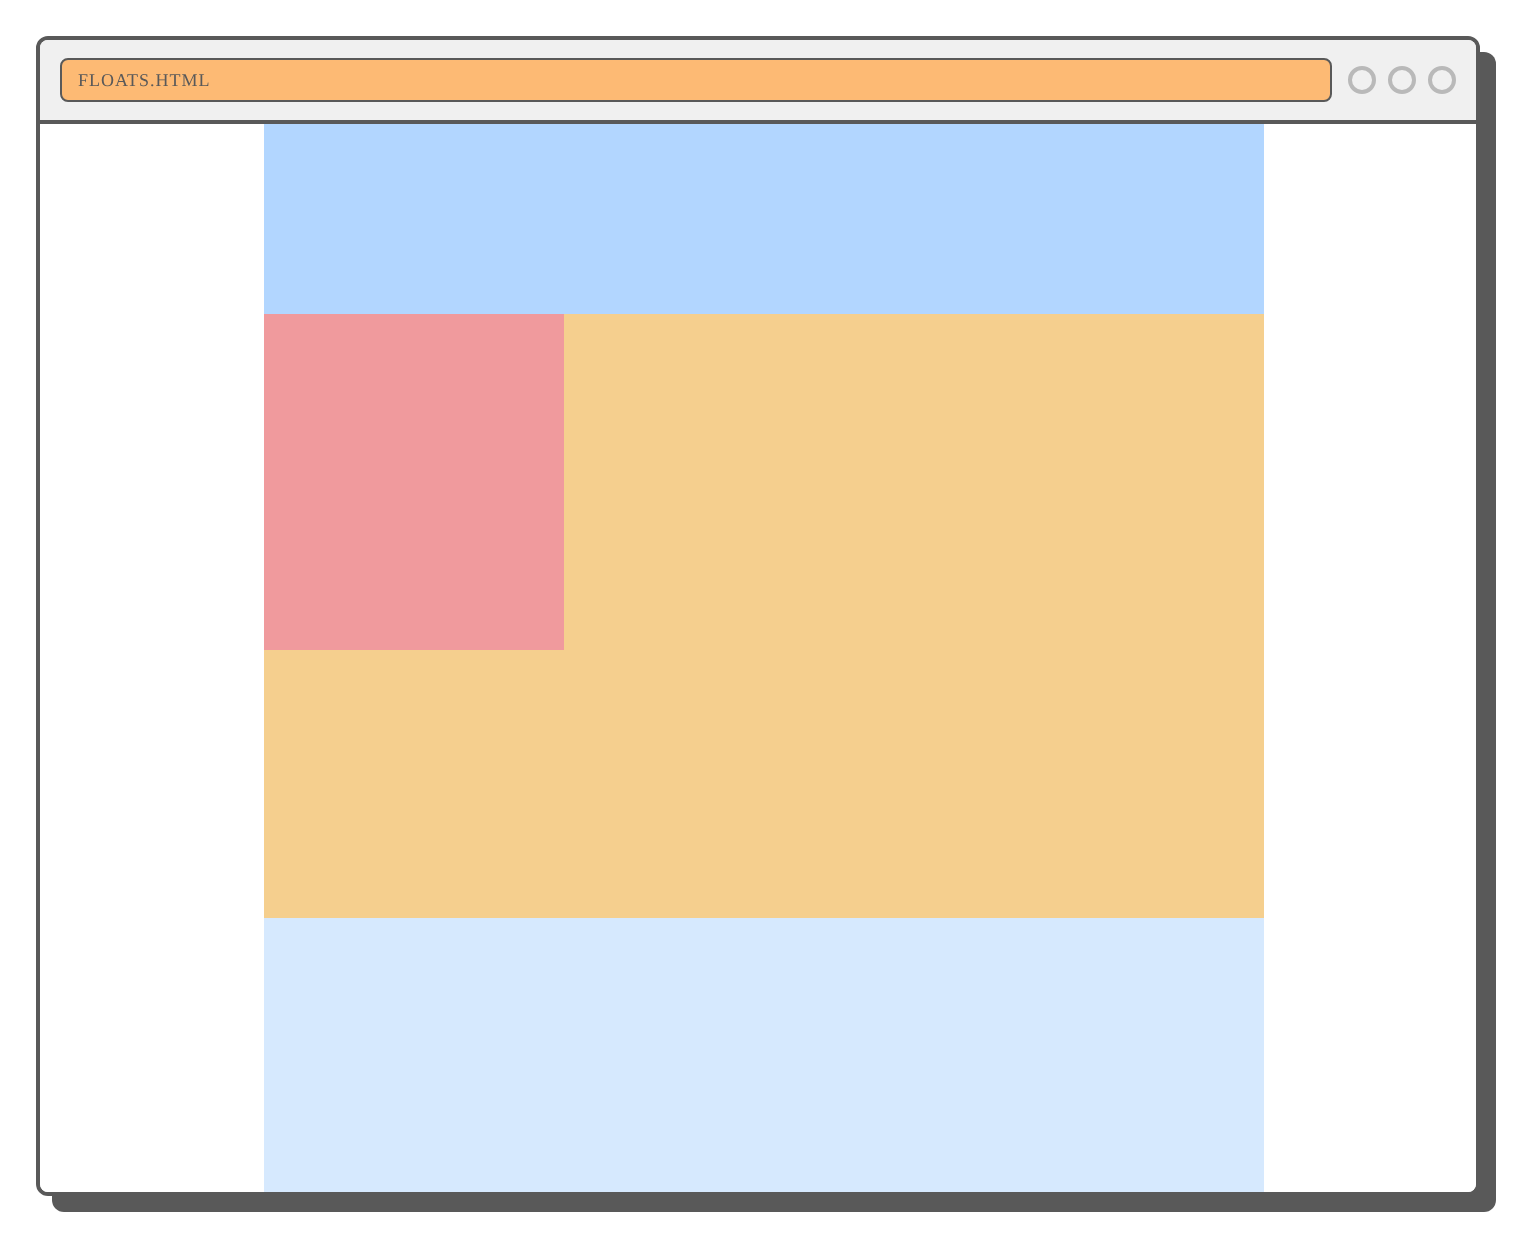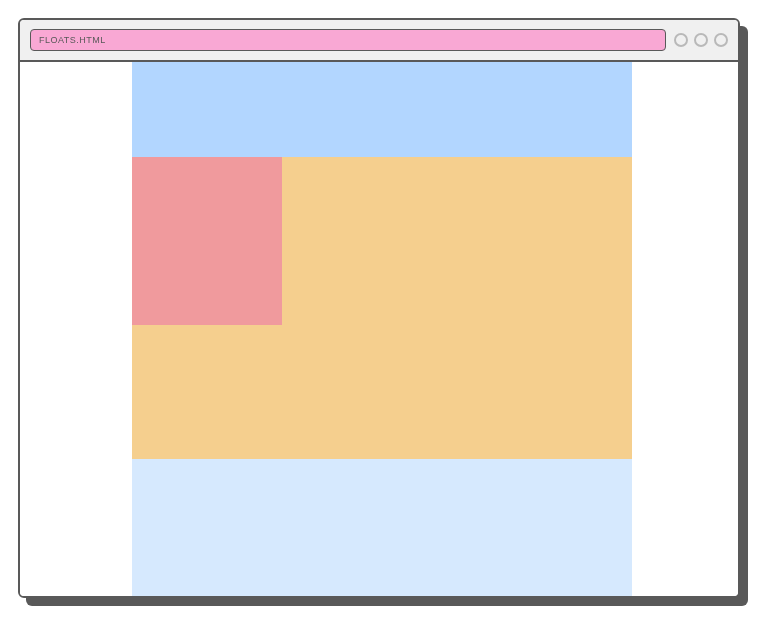--- a/index.html
+++ b/index.html
@@ -35,30 +35,30 @@
       background: #f0f0f0;
       border-bottom: 2px solid #595959;
       display: flex;
       align-items: center;
       padding: 0 10px;
       gap: 8px;
     }
     .url-bar {
       flex: 1;
       height: 22px;
-      background: #f9a8d4;
+      background: #fdba74;
       border: 1px solid #595959;
       border-radius: 4px;
       padding: 0 8px;
       display: flex;
       align-items: center;
       font-size: 9px;
       letter-spacing: 0.5px;
       color: #595959;
-      font-family: Liberation Sans, sans-serif;
+      font-family: Liberation Serif, serif;
     }
     .window-controls {
       display: flex;
       gap: 6px;
     }
     .window-btn {
       width: 14px;
       height: 14px;
       border: 2px solid #b9b9b9;
       border-radius: 50%;

